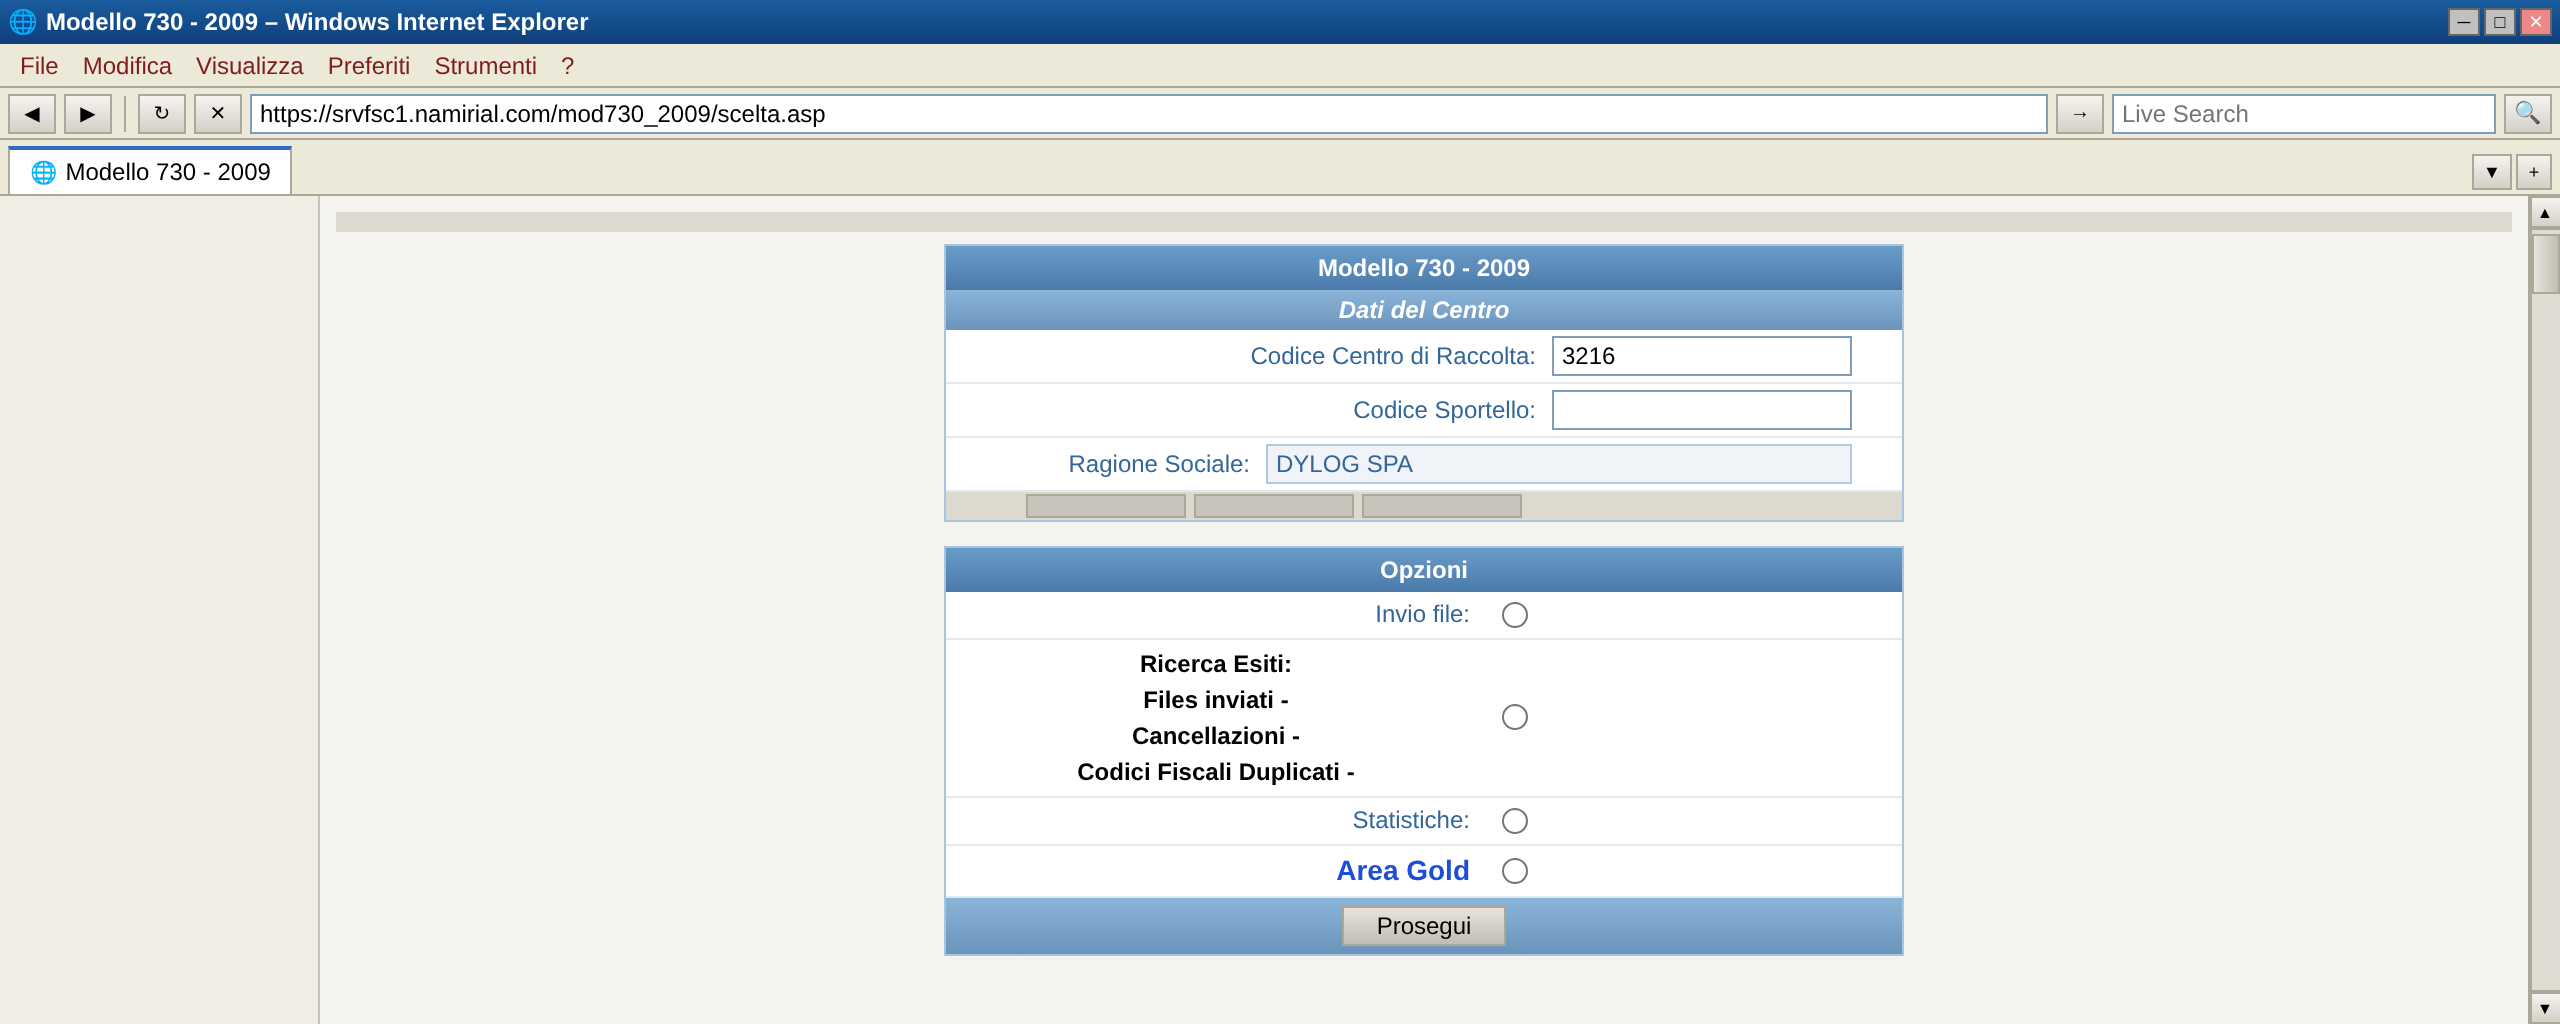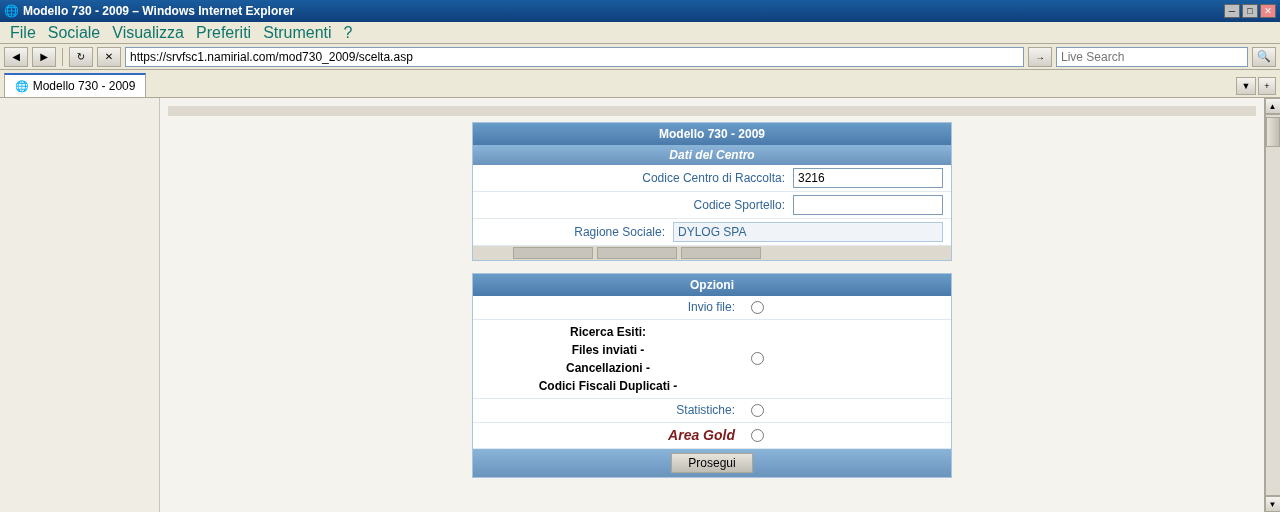--- a/index.html
+++ b/index.html
@@ -53,23 +53,23 @@
     .menu-bar {
       background: #ece9d8;
       height: 22px;
       display: flex;
       align-items: center;
       padding: 0 4px;
       border-bottom: 1px solid #aca899;
     }
     .menu-item {
       padding: 2px 6px;
-      font-size: 16px;
-      cursor: pointer;
-      color: #0f766e;
+      font-size: 12px;
+      cursor: pointer;
+      color: #7f1d1d;
     }
 
     
     .address-bar {
       background: #ece9d8;
       height: 26px;
       display: flex;
       align-items: center;
       padding: 0 4px;
       gap: 4px;
@@ -198,21 +198,21 @@
       padding: 3px 0;
       font-weight: bold;
       font-size: 12px;
       text-align: center;
       font-style: italic;
     }
 
     .form-row {
       display: flex;
       align-items: center;
-      padding: 3px 8px;
+      padding: 3px 25px;
       border-bottom: 1px solid #e0e8f0;
     }
     .form-row:last-child {
       border-bottom: none;
     }
     .form-label {
       text-align: right;
       color: #336699;
       padding-right: 8px;
       flex: 1;
@@ -279,44 +279,43 @@
     }
 
     .main-area {
       flex: 1;
       overflow: auto;
       background: #f5f3ee;
       padding: 8px;
     }
 
     .area-gold-label {
-      font-style: italic;
       font-size: 14px;
-      color: #7f1d1d;
+      color: #1d4ed8;
       font-weight: bold;
     }
   </style>
 </head>
 <body>
 
 <div class="title-bar">
   <div class="title-bar-left">
     <span style="font-size:12px;">🌐</span>
     <span class="title-bar-text">Modello 730 - 2009 – Windows Internet Explorer</span>
   </div>
   <div class="title-bar-buttons">
     <div class="tb-btn">─</div>
     <div class="tb-btn">□</div>
     <div class="tb-btn" style="background:#e88; color:white;">✕</div>
   </div>
 </div>
 
 <div class="menu-bar">
   <span class="menu-item">File</span>
-  <span class="menu-item">Sociale</span>
+  <span class="menu-item">Modifica</span>
   <span class="menu-item">Visualizza</span>
   <span class="menu-item">Preferiti</span>
   <span class="menu-item">Strumenti</span>
   <span class="menu-item">?</span>
 </div>
 
 <div class="address-bar">
   <div class="nav-btn">◀</div>
   <div class="nav-btn">▶</div>
   <div style="width:1px; height:18px; background:#aca899; margin:0 2px;"></div>
@@ -354,21 +353,21 @@
       <div class="form-row">
         <span class="form-label">Codice Centro di Raccolta:</span>
         <input type="text" class="form-input" style="width: 150px;" value="3216">
       </div>
       <div class="form-row">
         <span class="form-label">Codice Sportello:</span>
         <input type="text" class="form-input" style="width: 150px;" value="">
       </div>
       <div class="form-row">
         <span class="form-label">Ragione Sociale:</span>
-        <input type="text" class="form-input-readonly" style="width: 270px;" readonly="" value="DYLOG SPA">
+        <input type="text" class="form-input-readonly" style="width: 293px;" readonly="" value="DYLOG SPA">
       </div>
 
       <div style="background:#ddd9ce; height:14px; display:flex; align-items:center; padding:0 40px; gap:4px;">
         <div style="width:80px; height:12px; background:#c8c4bc; border:1px solid #aca899;"></div>
         <div style="width:80px; height:12px; background:#c8c4bc; border:1px solid #aca899;"></div>
         <div style="width:80px; height:12px; background:#c8c4bc; border:1px solid #aca899;"></div>
       </div>
     </div>
 
     <div class="form-section">

